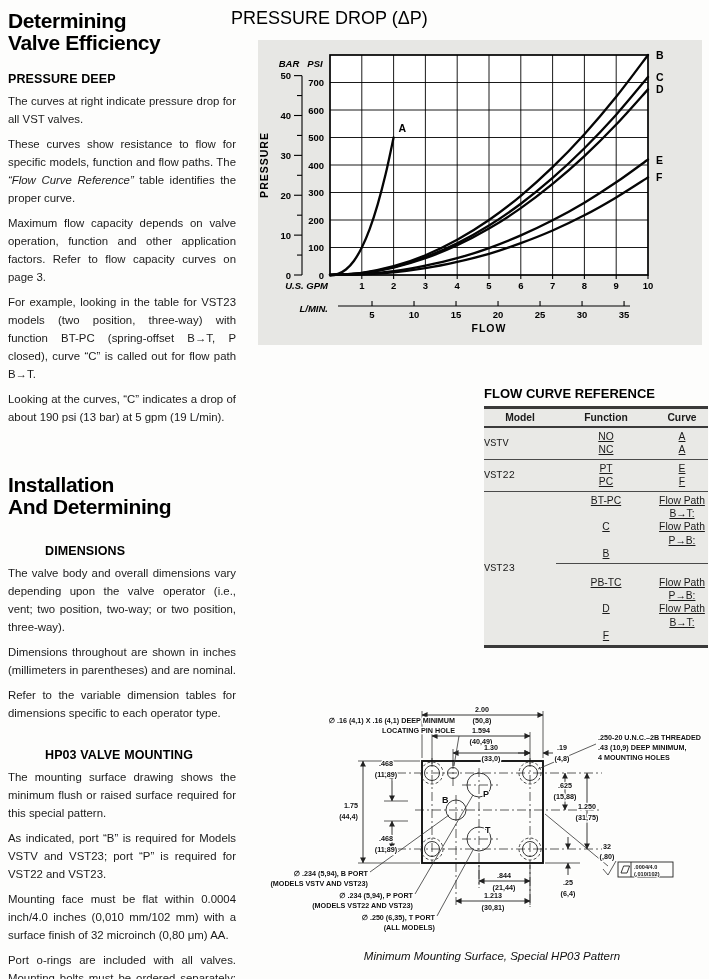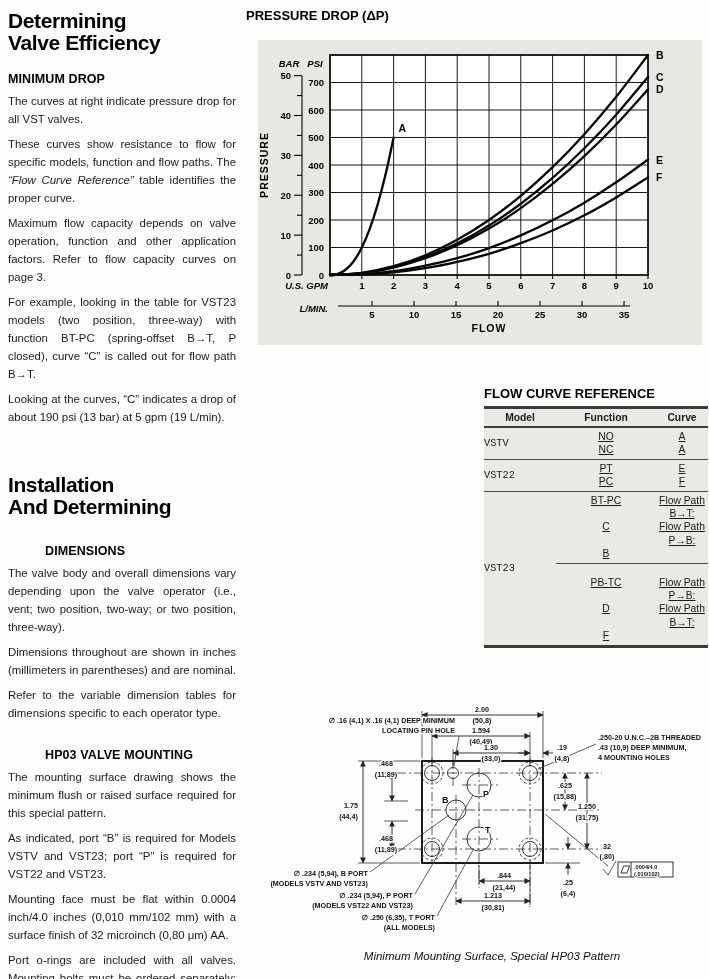--- a/index.html
+++ b/index.html
@@ -9,21 +9,21 @@
   }
   
   .left-col{position:absolute;left:8px;top:10px;width:228px;}
   .h1{font-size:21px;line-height:22px;font-weight:800;letter-spacing:-0.4px;color:#000;margin:0;}
   .h1.second{margin-top:48px;}
   .subhead{font-size:12.5px;font-weight:800;color:#000;margin:18px 0 6px 0;letter-spacing:0.1px;}
   .subhead.more-gap{margin-top:26px;padding-left:37px;}
   .para{font-size:11.4px;line-height:18px;text-align:justify;margin:0 0 7px 0;}
   .para i{font-style:italic;}
   
-  .chart-title{position:absolute;left:246px;top:8px;font-size:13px;font-weight:700;color:#000;}
+  .chart-title{position:absolute;left:231px;top:8px;font-size:18px;font-weight:400;color:#000;}
   .chart-panel{position:absolute;left:258px;top:40px;width:444px;height:305px;background:#e7e7e4;}
   .grid{stroke:#000;stroke-width:0.9;}
   .plot-border{stroke:#000;stroke-width:1.7;fill:none;}
   .curve{stroke:#050505;stroke-width:2.3;fill:none;stroke-linejoin:round;stroke-linecap:round;}
   .curve-label{font:700 10.5px "Liberation Sans",sans-serif;fill:#000;}
   .ticknum{font:700 9.5px "Liberation Sans",sans-serif;fill:#000;}
   .unit{font:italic 700 9.5px "Liberation Sans",sans-serif;fill:#000;}
   .flow-label{font:700 10.5px "Liberation Sans",sans-serif;fill:#000;letter-spacing:1px;}
   .pressure-label{font:700 10.5px "Liberation Sans",sans-serif;fill:#000;letter-spacing:1px;}
   .ruler{stroke:#000;stroke-width:1.1;}
@@ -55,21 +55,21 @@
   .dtiny{font:700 5.6px "Liberation Sans",sans-serif;fill:#111;paint-order:stroke fill;stroke:#fff;stroke-width:1.6px;}
   .dport{font:700 9px "Liberation Sans",sans-serif;fill:#111;paint-order:stroke fill;stroke:#fff;stroke-width:2px;}
   .dcaption{font:italic 400 11.5px "Liberation Sans",sans-serif;fill:#111;}
 </style>
 </head>
 <body>
 
 <div class="left-col">
   <h1 class="h1"><span>Determining</span><br><span>Valve Efficiency</span></h1>
 
-  <div class="subhead">MINIMUM DROP</div>
+  <div class="subhead">PRESSURE DEEP</div>
   <p class="para">The curves at right indicate pressure drop for all VST valves.</p>
   <p class="para"><span>These curves show resistance to flow for specific models, function and flow paths. The </span><i>“Flow Curve Reference”</i><span> table identifies the proper curve.</span></p>
   <p class="para">Maximum flow capacity depends on valve operation, function and other application factors. Refer to flow capacity curves on page 3.</p>
   <p class="para">For example, looking in the table for VST23 models (two position, three-way) with function BT-PC (spring-offset B→T, P closed), curve “C” is called out for flow path B→T.</p>
   <p class="para">Looking at the curves, “C” indicates a drop of about 190 psi (13 bar) at 5 gpm (19 L/min).</p>
 
   <h1 class="h1 second"><span>Installation</span><br><span>And Determining</span></h1>
 
   <div class="subhead more-gap">DIMENSIONS</div>
   <p class="para">The valve body and overall dimensions vary depending upon the valve operator (i.e., vent; two position, two-way; or two position, three-way).</p>

